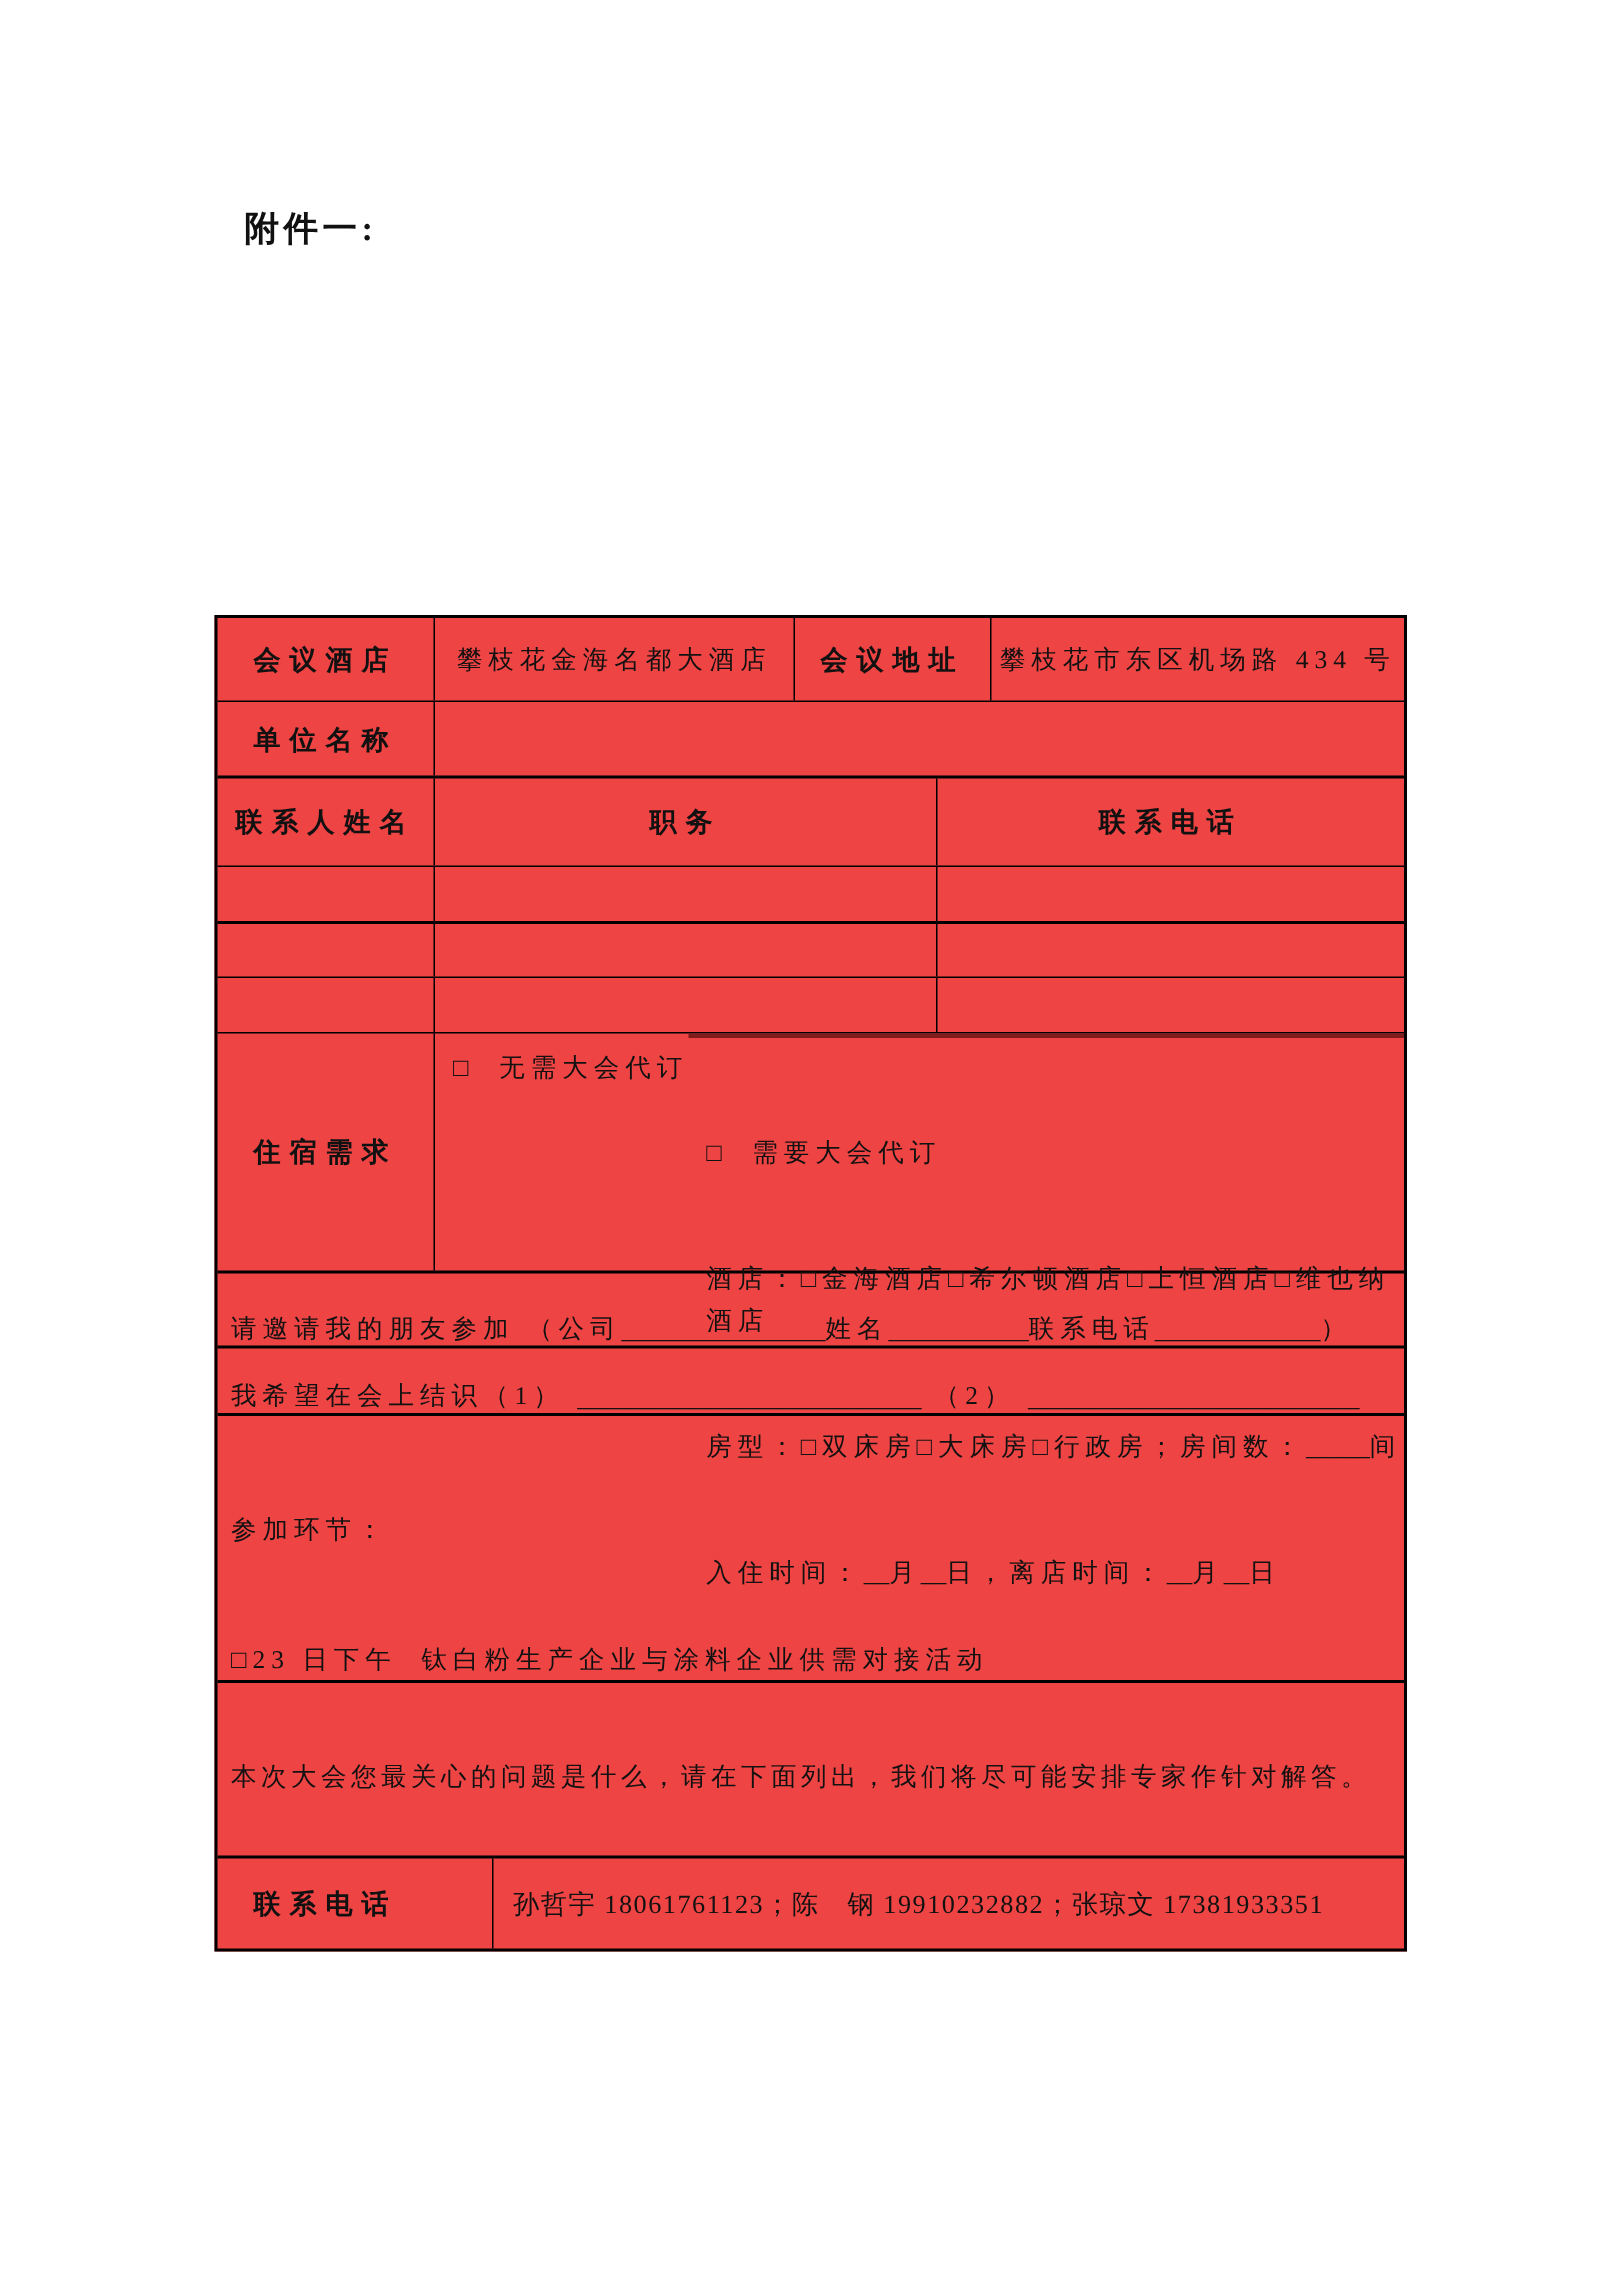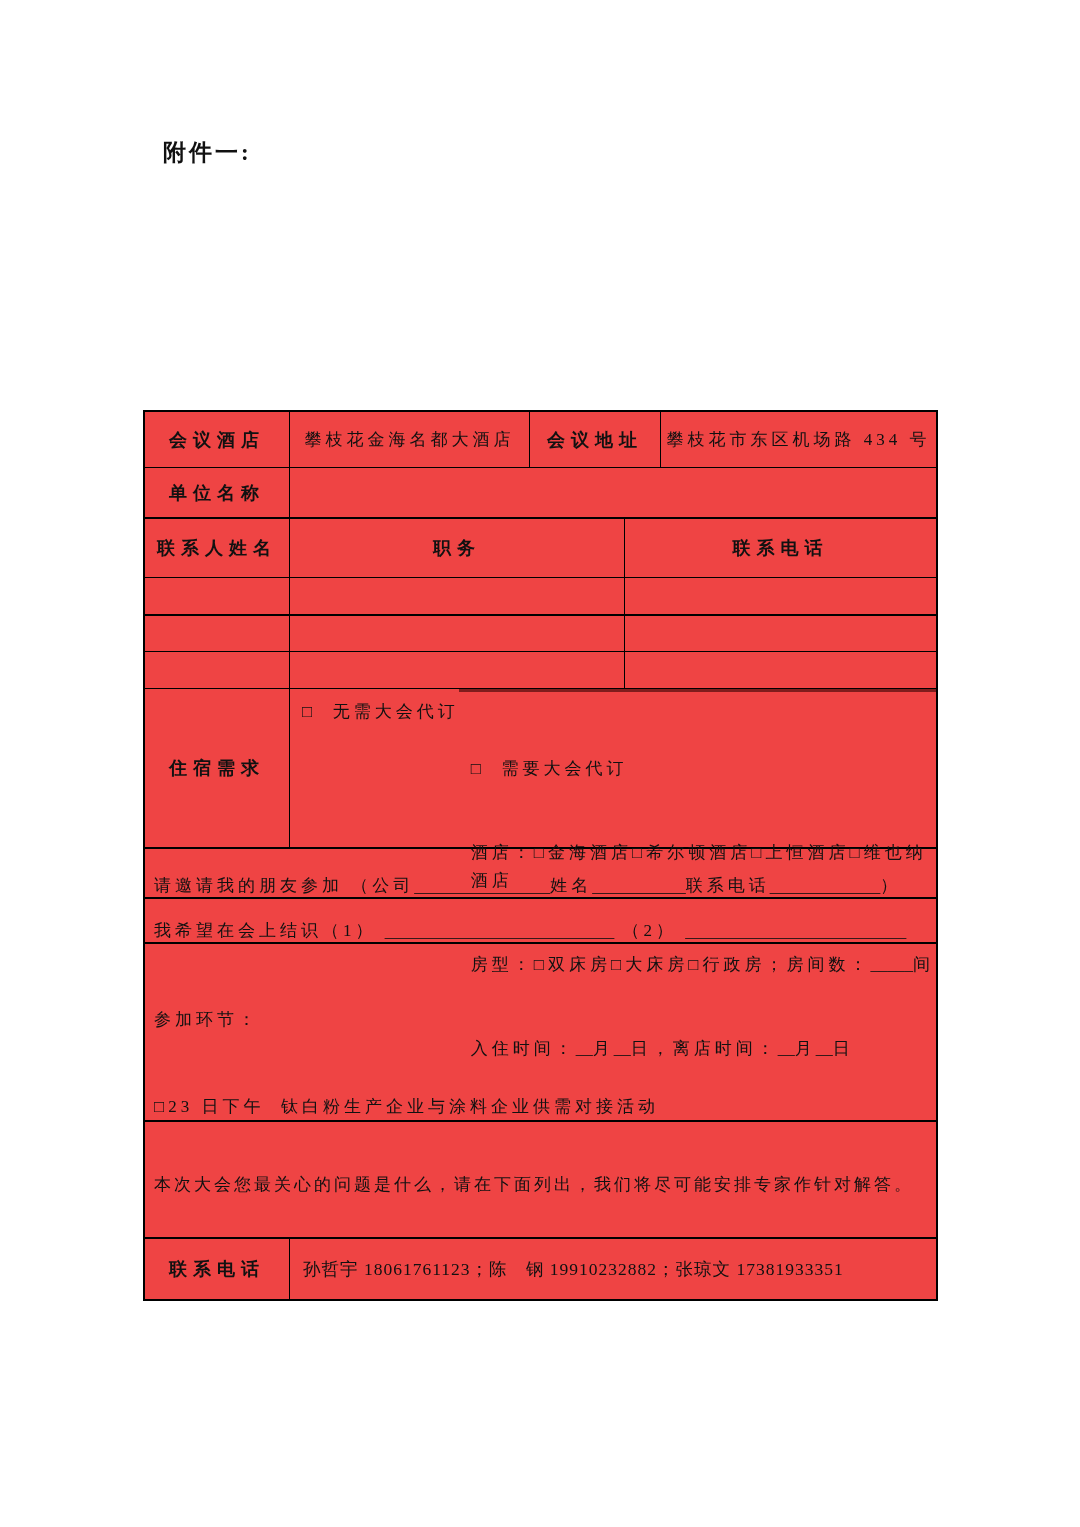--- a/index.html
+++ b/index.html
@@ -47,21 +47,21 @@
   .acc{flex:1;display:flex;border-left:1px solid #000;}
   .acc1{height:45px;display:flex;align-items:center;padding-left:12px;
         font-size:17px;letter-spacing:4px;white-space:pre-wrap;box-sizing:border-box;}
   .acc2{flex:1;border-top:3px solid #7f1d1d;padding:7px 0 0 12px;
         font-size:17px;letter-spacing:4px;line-height:28px;white-space:pre-wrap;}
   .full{flex:1;padding-left:9px;font-size:17px;letter-spacing:4px;align-items:flex-end;}
   .blockcell{display:block;align-items:initial;}
   .part{padding-top:3px;line-height:29px;}
   .ques{padding-top:6px;letter-spacing:3px;}
   .ques .prompt{line-height:33px;}
-  .contact-val{font-size:17.5px;letter-spacing:1px;padding-left:13px;}
+  .contact-val{font-size:17.5px;letter-spacing:1px;padding-left:13px;margin-left:39px;}
   .uline{letter-spacing:0;}
 </style>
 </head>
 <body>
 
 <div class="page">
 
   <div class="attachment">附件一:</div>
 
 

